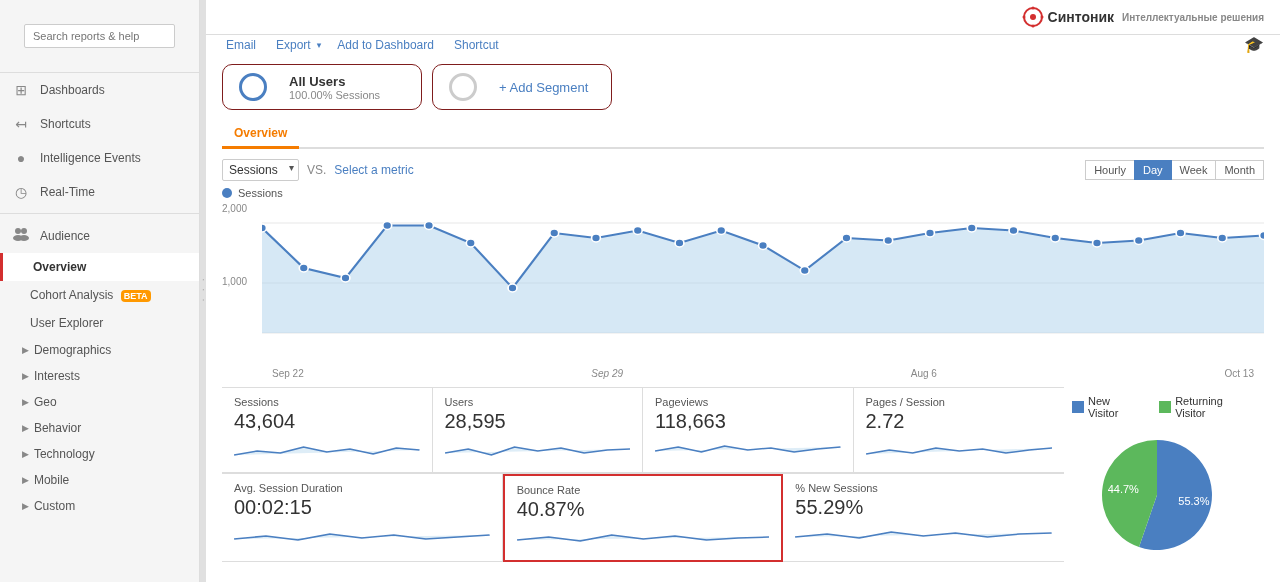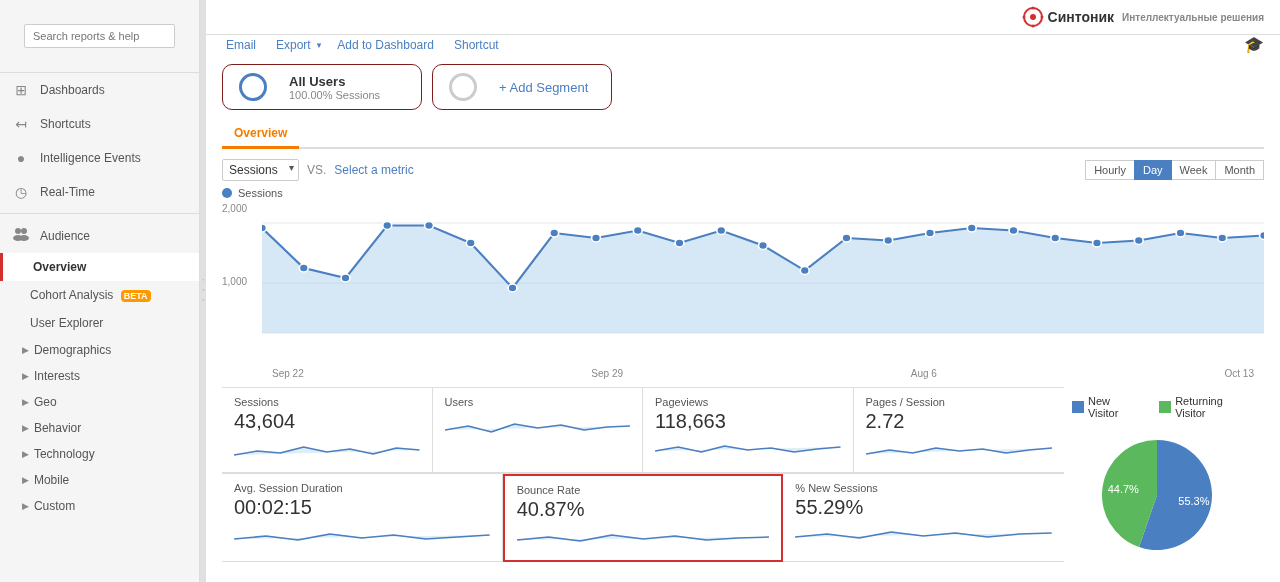--- a/index.html
+++ b/index.html
@@ -522,41 +522,42 @@
                 <circle cx="750.0" cy="40.0" r="4" fill="#4a7fc1" stroke="#fff" stroke-width="1.5"></circle>
                 <circle cx="787.5" cy="37.5" r="4" fill="#4a7fc1" stroke="#fff" stroke-width="1.5"></circle>
                 <circle cx="825.0" cy="30.0" r="4" fill="#4a7fc1" stroke="#fff" stroke-width="1.5"></circle>
                 <circle cx="862.5" cy="35.0" r="4" fill="#4a7fc1" stroke="#fff" stroke-width="1.5"></circle>
                 <circle cx="900.0" cy="32.5" r="4" fill="#4a7fc1" stroke="#fff" stroke-width="1.5"></circle>
               </g>
           </svg>
           
           <div style="display:flex; justify-content:space-between; padding:2px 0 0 0;">
             <span style="font-size:10px; color:#888; margin-left:10px;">Sep 22</span>
-            <span style="font-size:10px; color:#888;">Sep 29</span>
+            <span style="font-size:10px; color:#888;font-style:italic;">Sep 29</span>
             <span style="font-size:10px; color:#888;">Aug 6</span>
             <span style="font-size:10px; color:#888; margin-right:10px;">Oct 13</span>
           </div>
         </div>
       </div>
     </div>
 
     <div class="bottom-section">
       <div class="bottom-stats">
 
         <div class="stats-grid">
           <div class="stat-cell">
             <div class="stat-label">Sessions</div>
             <div class="stat-value">43,604</div>
             <svg class="stat-sparkline" viewBox="0 0 120 24" preserveAspectRatio="none" width="100%" height="24">
                 <polyline fill="rgba(173,210,235,0.4)" stroke="#4a7fc1" stroke-width="1.5" points="0,18 15,14 30,16 45,10 60,15 75,12 90,17 105,11 120,13"></polyline>
               </svg>
           </div>
           <div class="stat-cell">
             <div class="stat-label">Users</div>
+            <div class="stat-value">28,595</div>
             <svg class="stat-sparkline" viewBox="0 0 120 24" preserveAspectRatio="none" width="100%" height="24">
                 <polyline fill="rgba(173,210,235,0.4)" stroke="#4a7fc1" stroke-width="1.5" points="0,16 15,12 30,18 45,10 60,14 75,11 90,16 105,13 120,12"></polyline>
               </svg>
           </div>
           <div class="stat-cell">
             <div class="stat-label">Pageviews</div>
             <div class="stat-value">118,663</div>
             <svg class="stat-sparkline" viewBox="0 0 120 24" preserveAspectRatio="none" width="100%" height="24">
                 <polyline fill="rgba(173,210,235,0.4)" stroke="#4a7fc1" stroke-width="1.5" points="0,14 15,10 30,15 45,9 60,13 75,11 90,15 105,12 120,10"></polyline>
               </svg>

